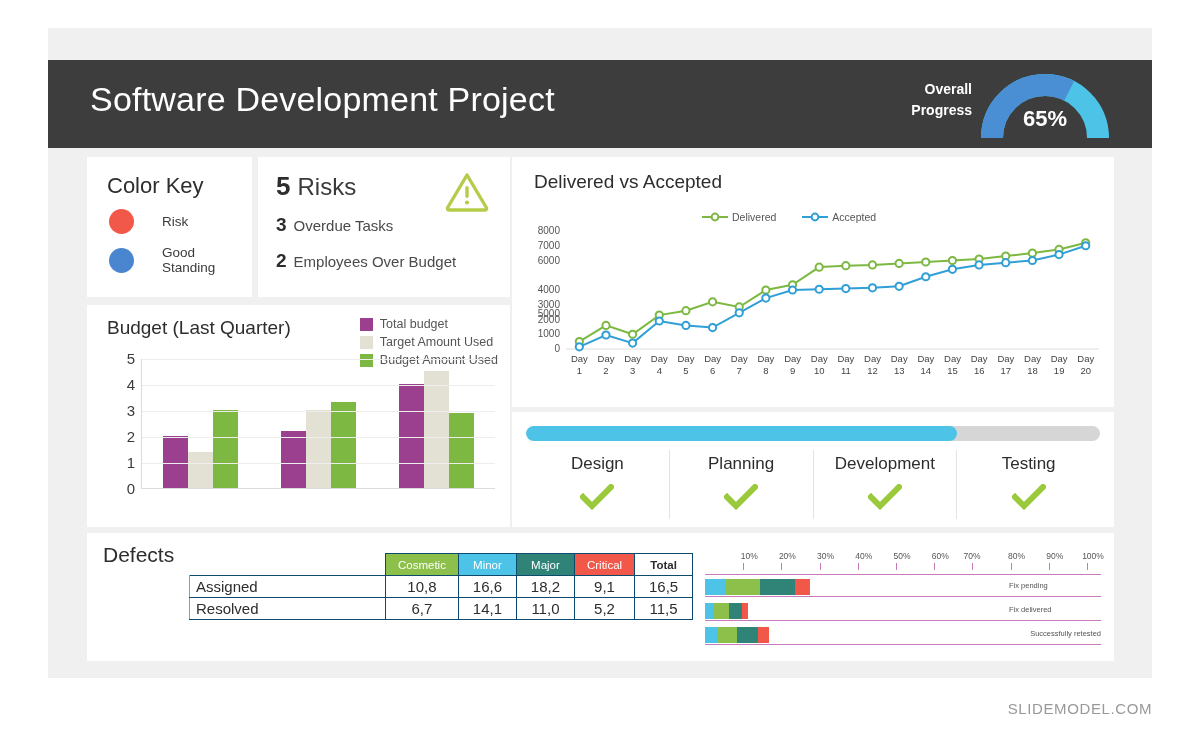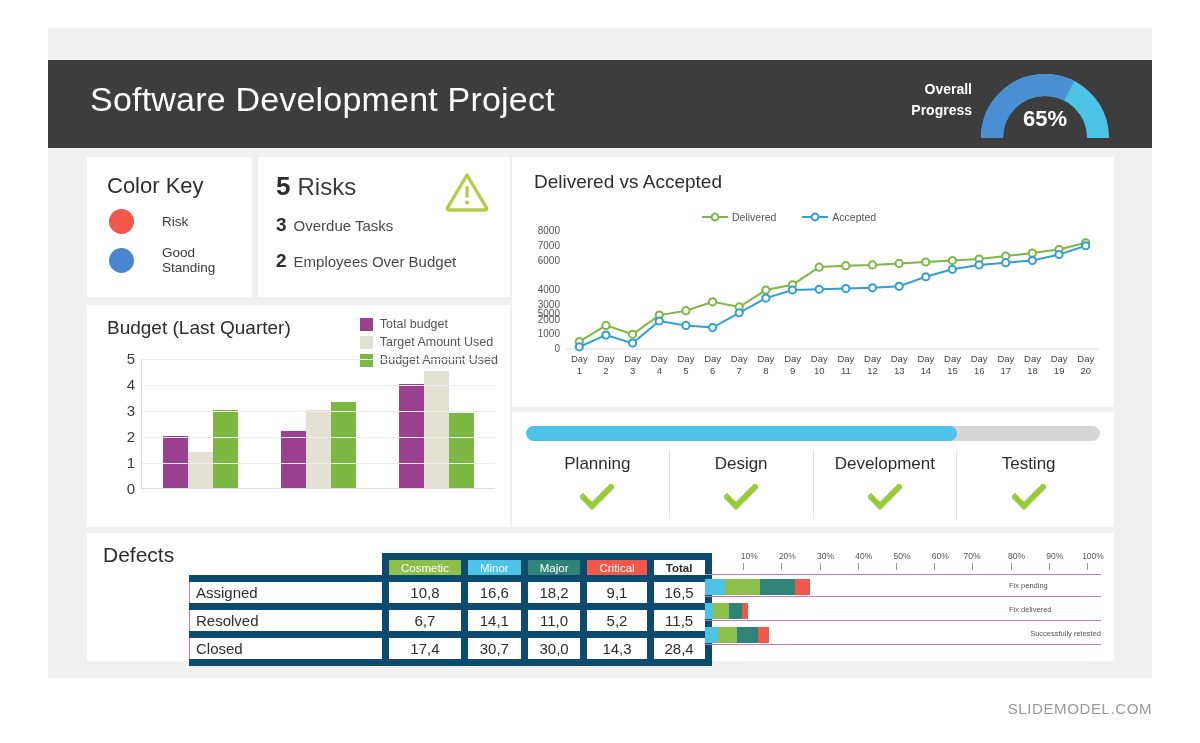--- a/index.html
+++ b/index.html
@@ -92,21 +92,21 @@
              display:flex; }
   .ph-col { flex:1; position:relative; text-align:center; }
   .ph-col + .ph-col { border-left:1px solid #e3e3e3; }
   .ph-name { font-size:17px; color:#2d2d2d; margin-top:4px; }
   .ph-chk { margin-top:10px; }
 
   
   .df { left:87px; top:533px; width:1027px; height:128px; }
   .df-title { position:absolute; left:16px; top:10px; font-size:21px; color:#2d2d2d; }
   table.dtab { position:absolute; left:102px; top:20px; border-collapse:collapse; }
-  table.dtab td, table.dtab th { border:7px solid #0c4a6e; font-weight:normal; }
+  table.dtab td, table.dtab th { border:1px solid #0c4a6e; font-weight:normal; }
   .dt-corner { border:none !important; width:196px; }
   .dt-head { height:22px; color:#fff; font-size:11.5px; padding:0 12px;
              text-align:center; }
   .dt-head.total { color:#2d2d2d; font-weight:bold; background:#fff; }
   .dt-row-lbl { font-size:15px; color:#2d2d2d; padding:2px 0 2px 6px;
                 border-left:1px solid #c77bbd !important; }
   .dt-val { font-size:15px; color:#2d2d2d; text-align:center; height:22px;
             min-width:58px; }
 
   .sb-wrap { position:absolute; left:618px; top:18px; width:396px; height:100px; }
@@ -333,27 +333,27 @@
         </div>
     </div>
   </div>
 
   <div class="card ph">
     <div class="ph-bar">
       <div class="ph-fill" id="ph-fill" style="width: 75%;"></div>
     </div>
     <div class="ph-cols" id="ph-cols">
         <div class="ph-col">
-          <div class="ph-name">Planning</div>
+          <div class="ph-name">Design</div>
           <div class="ph-chk"><svg width="34" height="26" viewBox="0 0 34 26">
               <path d="M3 13 L12 22 L31 3" fill="none" stroke="#9bc93c" stroke-width="6" stroke-linecap="square"></path>
             </svg></div>
         </div>
         <div class="ph-col">
-          <div class="ph-name">Design</div>
+          <div class="ph-name">Planning</div>
           <div class="ph-chk"><svg width="34" height="26" viewBox="0 0 34 26">
               <path d="M3 13 L12 22 L31 3" fill="none" stroke="#9bc93c" stroke-width="6" stroke-linecap="square"></path>
             </svg></div>
         </div>
         <div class="ph-col">
           <div class="ph-name">Development</div>
           <div class="ph-chk"><svg width="34" height="26" viewBox="0 0 34 26">
               <path d="M3 13 L12 22 L31 3" fill="none" stroke="#9bc93c" stroke-width="6" stroke-linecap="square"></path>
             </svg></div>
         </div>
@@ -389,28 +389,20 @@
             <td class="dt-val">16,5</td>
           </tr>
           <tr>
             <td class="dt-row-lbl">Resolved</td>
             <td class="dt-val">6,7</td>
             <td class="dt-val">14,1</td>
             <td class="dt-val">11,0</td>
             <td class="dt-val">5,2</td>
             <td class="dt-val">11,5</td>
           </tr>
-          <tr>
-            <td class="dt-row-lbl">Closed</td>
-            <td class="dt-val">17,4</td>
-            <td class="dt-val">30,7</td>
-            <td class="dt-val">30,0</td>
-            <td class="dt-val">14,3</td>
-            <td class="dt-val">28,4</td>
-          </tr>
         </tbody>
     </table>
     <div class="sb-wrap">
       <div class="sb-axis" id="sb-axis">
           <div class="sb-tick-lbl" style="left: 38.2px;">10%</div>
           <div class="sb-tick" style="left: 38.2px;"></div>
           <div class="sb-tick-lbl" style="left: 76.4px;">20%</div>
           <div class="sb-tick" style="left: 76.4px;"></div>
           <div class="sb-tick-lbl" style="left: 114.6px;">30%</div>
           <div class="sb-tick" style="left: 114.6px;"></div>

